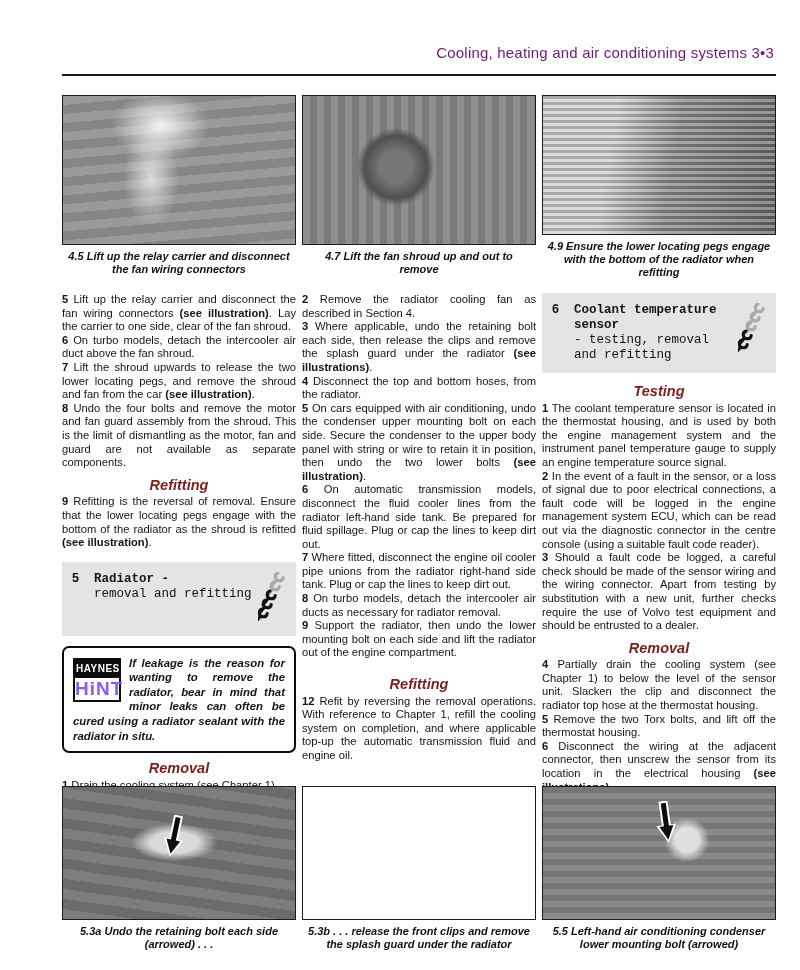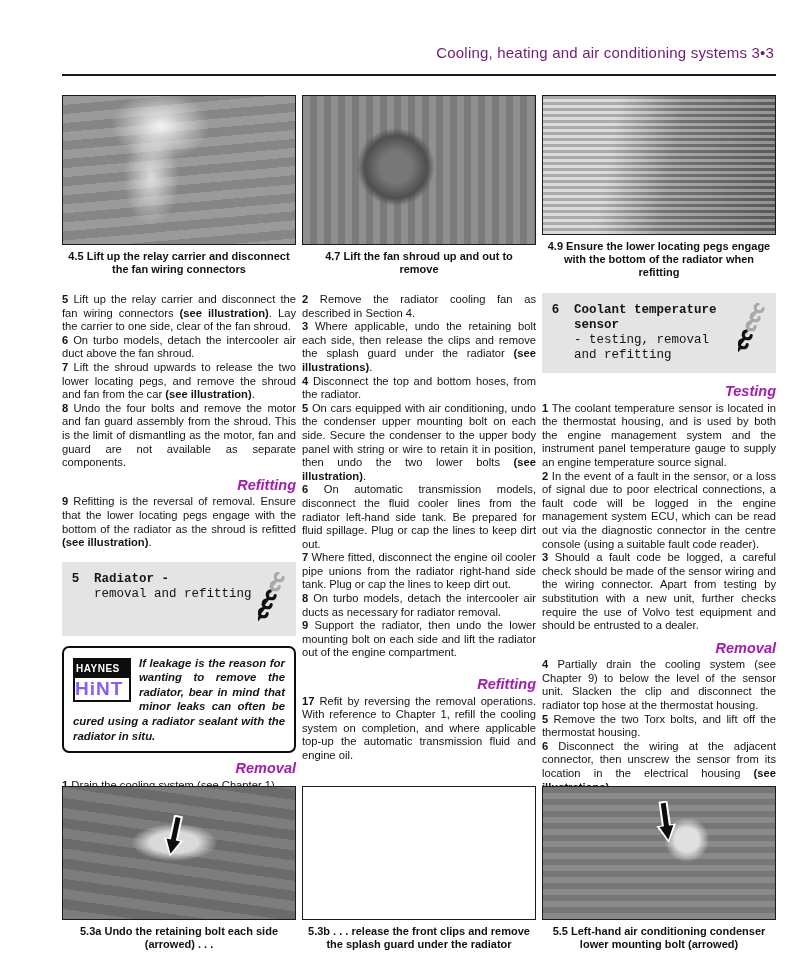--- a/index.html
+++ b/index.html
@@ -11,21 +11,21 @@
   }
   
   .header { position:absolute; top:44px; left:62px; width:712px; text-align:right;
     font-size:15px; letter-spacing:.2px; color:#701a75; }
   .rule { position:absolute; top:74px; left:62px; width:714px; height:2px; background:#1a1a1a; }
 
   
   .fig-row { position:absolute; left:62px; display:flex; gap:6px; }
   .fig-row.top { top:95px; }
   .fig-row.bottom { top:786px; }
-  figure { width:234px; }
+  figure { width:234px;font-style:italic; }
   .photo { width:234px; border:1px solid #1c1c1c; position:relative; overflow:hidden; }
   .top .photo { height:150px; }
   .top figure:nth-child(3) .photo { height:140px; }
   .bottom .photo { height:134px; }
   figcaption { margin-top:5px; text-align:center; font-weight:bold; font-size:11px; line-height:13px; color:#111; padding:0 4px; }
 
   
   .ph-a { background:
     radial-gradient(ellipse 70px 50px at 42% 20%, rgba(255,255,255,.9), rgba(255,255,255,0) 70%),
     radial-gradient(ellipse 40px 70px at 38% 55%, rgba(240,240,240,.8), rgba(240,240,240,0) 70%),
@@ -53,36 +53,36 @@
     radial-gradient(circle 30px at 62% 40%, #e0e0e0 40%, rgba(0,0,0,0) 75%),
     repeating-linear-gradient(0deg, #8a8a8a 0 6px, #767676 6px 12px),
     linear-gradient(140deg,#a3a3a3,#515151); }
   .arrow-svg { position:absolute; }
 
   
   .cols { position:absolute; top:293px; left:62px; display:flex; gap:6px; }
   .col { width:234px; font-size:11.2px; line-height:13.6px; text-align:justify; color:#141414; }
   .col p { margin:0; }
   .col b { font-weight:bold; }
-  h3.subhead { font-size:14.5px; font-style:italic; font-weight:bold; margin:9px 0 3px; text-align:right; color:#a21caf; }
+  h3.subhead { font-size:14.5px; font-style:italic; font-weight:bold; margin:9px 0 3px; text-align:center; color:#7f1d1d; }
   .col3 h3.subhead:first-of-type { margin-top:12px; }
 
   
   .section-box { background:#e4e4e4; padding:10px 8px 10px 10px; display:flex; margin:12px 0 10px;
     min-height:62px; align-items:flex-start; }
   .sec-num { font-weight:bold; font-size:12.5px; width:22px; flex:none; }
   .sec-title { flex:1; font-size:12.5px; line-height:15px; text-align:left;font-family:Liberation Mono, monospace; }
   .sec-title b { display:block; }
   .spanners { flex:none; margin-left:4px; }
   .wr-f { stroke:#111; } .wr-o { stroke:#a9a9a9; }
 
   
   .hint-box { border:2px solid #0d0d0d; border-radius:7px; padding:8px 9px; margin:4px 0 8px;
     font-weight:bold; font-style:italic; font-size:11.4px; line-height:14.6px; text-align:justify; }
-  .hint-logo { float:left; width:58px; margin:2px 8px 2px 0; border:2px solid #0d0d0d; text-align:left;
+  .hint-logo { float:left; width:48px; margin:2px 8px 2px 0; border:2px solid #0d0d0d; text-align:right;
     font-style:normal; background:#fff; }
   .hl-top { background:#0d0d0d; color:#fff; font-size:10px; font-weight:bold; letter-spacing:.5px; padding:2px 1px; }
   .hl-bottom { color:#8b5cf6; font-size:19px; font-weight:bold; letter-spacing:1px; line-height:22px; }
 </style>
 </head>
 <body>
 
 <div class="page">
 
   <div class="header">
@@ -157,21 +157,21 @@
     <div class="col col2">
       <p><b>2</b><span> Remove the radiator cooling fan as described in Section 4.</span></p>
       <p><b>3</b><span> Where applicable, undo the retaining bolt each side, then release the clips and remove the splash guard under the radiator </span><b>(see illustrations)</b><span>.</span></p>
       <p><b>4</b><span> Disconnect the top and bottom hoses, from the radiator.</span></p>
       <p><b>5</b><span> On cars equipped with air conditioning, undo the condenser upper mounting bolt on each side. Secure the condenser to the upper body panel with string or wire to retain it in position, then undo the two lower bolts </span><b>(see illustration)</b><span>.</span></p>
       <p><b>6</b><span> On automatic transmission models, disconnect the fluid cooler lines from the radiator left-hand side tank. Be prepared for fluid spillage. Plug or cap the lines to keep dirt out.</span></p>
       <p><b>7</b><span> Where fitted, disconnect the engine oil cooler pipe unions from the radiator right-hand side tank. Plug or cap the lines to keep dirt out.</span></p>
       <p><b>8</b><span> On turbo models, detach the intercooler air ducts as necessary for radiator removal.</span></p>
       <p><b>9</b><span> Support the radiator, then undo the lower mounting bolt on each side and lift the radiator out of the engine compartment.</span></p>
       <h3 class="subhead" style="margin-top:18px">Refitting</h3>
-      <p><b>17</b><span>  Refit by reversing the removal operations. With reference to Chapter 1, refill the cooling system on completion, and where applicable top-up the automatic transmission fluid and engine oil.</span></p>
+      <p><b>12</b><span>  Refit by reversing the removal operations. With reference to Chapter 1, refill the cooling system on completion, and where applicable top-up the automatic transmission fluid and engine oil.</span></p>
     </div>
 
     <div class="col col3">
       <div class="section-box" style="margin-top:0">
         <span class="sec-num">6</span>
         <span class="sec-title">
           <b>Coolant temperature sensor</b>
           <span>- testing, removal and refitting</span>
         </span>
         <svg class="spanners" width="30" height="54" viewBox="0 0 30 54">
@@ -192,21 +192,21 @@
                 <path d="M0 14 L0 5 M-3.4 -1 A4 4 0 1 0 3.4 -1"></path>
               </g>
           </g>
         </svg>
       </div>
       <h3 class="subhead">Testing</h3>
       <p><b>1</b><span> The coolant temperature sensor is located in the thermostat housing, and is used by both the engine management system and the instrument panel temperature gauge to supply an engine temperature source signal.</span></p>
       <p><b>2</b><span> In the event of a fault in the sensor, or a loss of signal due to poor electrical connections, a fault code will be logged in the engine management system ECU, which can be read out via the diagnostic connector in the centre console (using a suitable fault code reader).</span></p>
       <p><b>3</b><span> Should a fault code be logged, a careful check should be made of the sensor wiring and the wiring connector. Apart from testing by substitution with a new unit, further checks require the use of Volvo test equipment and should be entrusted to a dealer.</span></p>
       <h3 class="subhead">Removal</h3>
-      <p><b>4</b><span> Partially drain the cooling system (see Chapter 9) to below the level of the sensor unit. Slacken the clip and disconnect the radiator top hose at the thermostat housing.</span></p>
+      <p><b>4</b><span> Partially drain the cooling system (see Chapter 1) to below the level of the sensor unit. Slacken the clip and disconnect the radiator top hose at the thermostat housing.</span></p>
       <p><b>5</b><span> Remove the two Torx bolts, and lift off the thermostat housing.</span></p>
       <p><b>6</b><span> Disconnect the wiring at the adjacent connector, then unscrew the sensor from its location in the electrical housing </span><b>(see illustrations)</b><span>.</span></p>
     </div>
   </div>
 
   <div class="fig-row bottom">
     <figure>
       <div class="photo ph-d">
         <svg class="arrow-svg" style="left:96px; top:28px;" width="30" height="44" viewBox="0 0 30 44">
           <g transform="translate(15,0) rotate(12 0 22)">

